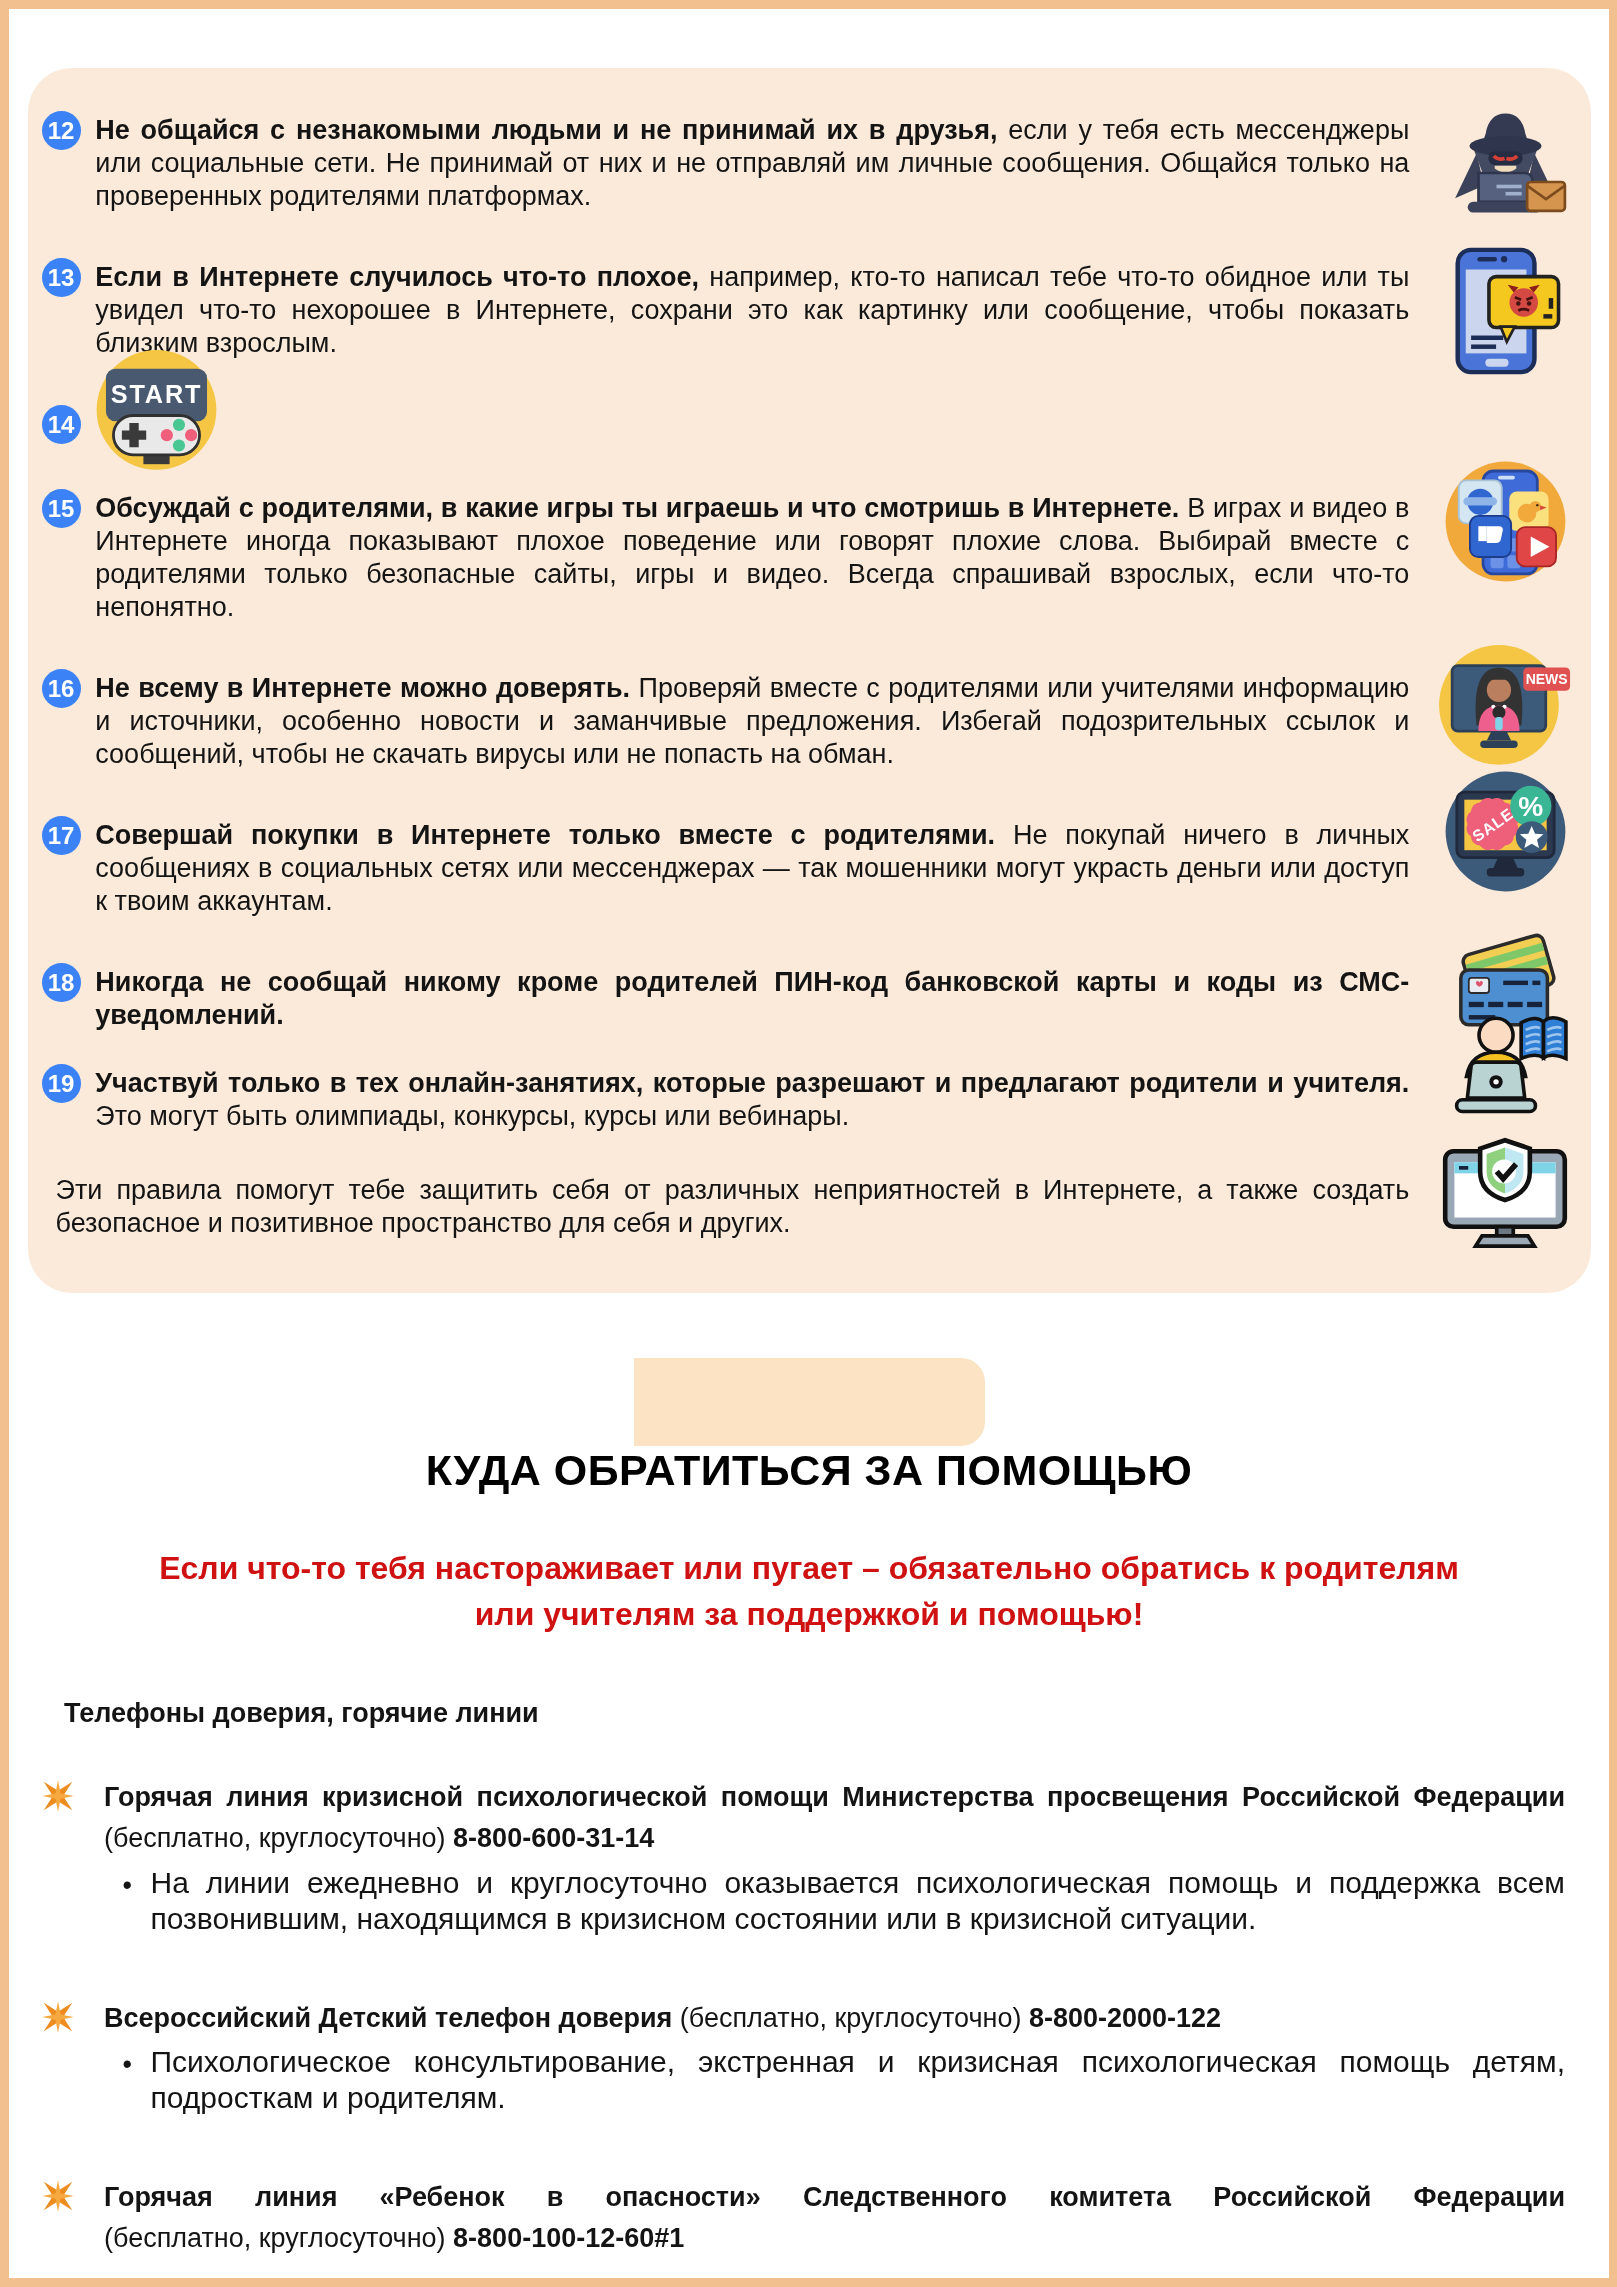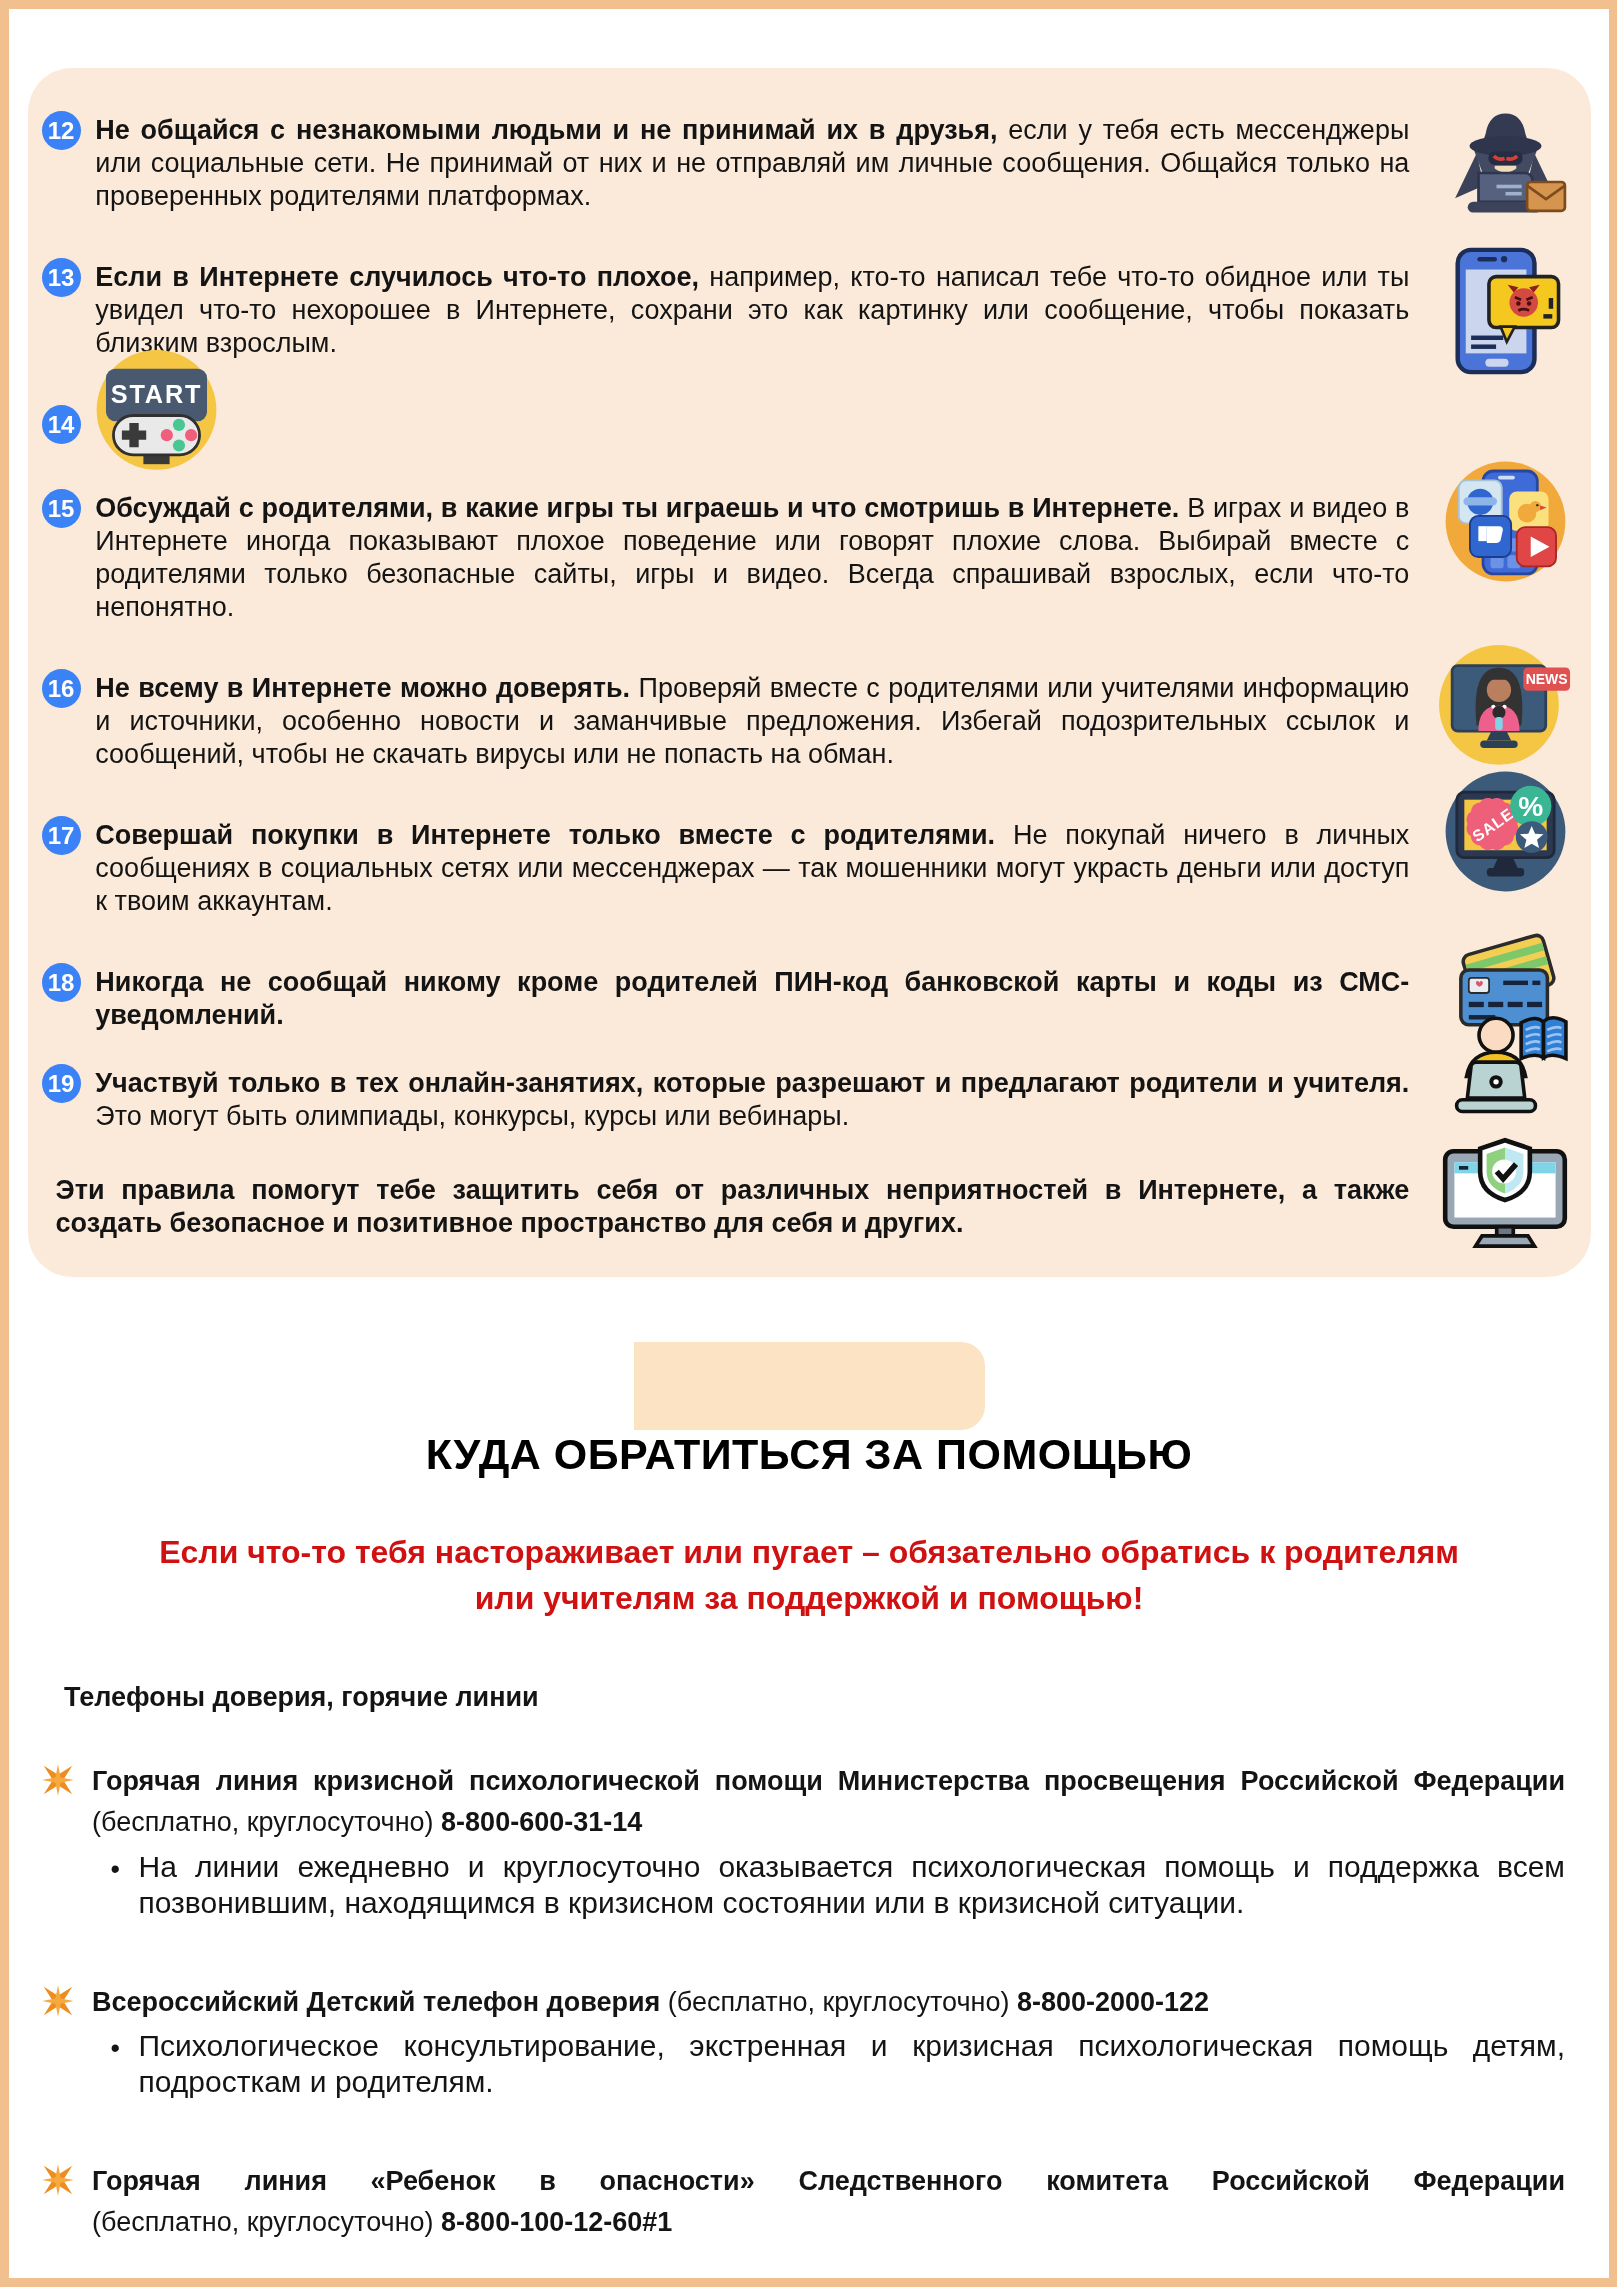--- a/index.html
+++ b/index.html
@@ -38,21 +38,21 @@
   .icon-slot {
     flex: 0 0 152px; align-self: center;
     height: 0; overflow: visible;
     display: flex; align-items: center; justify-content: center;
   }
   .icon-slot svg { flex: 0 0 auto; }
   .up20 { transform: translateY(-16.6px); }
   .up40 { transform: translateY(-37px); }
   .rule-18 { margin-bottom: 35px; }
   .rule-19 { margin-bottom: 41px; }
-  .closing-row { margin-bottom: 0; font-weight: bold; }
+  .closing-row { margin-bottom: 16px; }
   .closing-row .rule-text { margin-left: 14px; }
 
   
   .help-title-row { display: flex; align-items: center; margin-top: 65px; flex-direction: column; }
   .band { height: 88px; background: #fbe3c4; }
   .band-left { width: 351px; border-radius: 0 24px 24px 0; }
   .band-right { flex: 1; border-radius: 24px 0 0 24px; }
   .help-title {
     margin: 0 39px; font-size: 43px; font-weight: bold;
     white-space: nowrap; letter-spacing: 0.5px; color: #000;
@@ -60,21 +60,21 @@
   .alert {
     margin: 50px auto 15px; max-width: 1347px;
     text-align: center; color: #cf1111;
     font-weight: bold; font-size: 32px; line-height: 46px;
   }
   .subheading { margin: 61px 0 0 55px; font-size: 27px; font-weight: bold; }
 
   .hotlines { margin-top: 48px; padding: 0 44px 0 28px; }
   .hotline { display: flex; align-items: flex-start; margin-bottom: 61px; }
   .star { flex: 0 0 42px; margin-top: -1.8px; }
-  .hotline-body { flex: 1; margin-left: 13px; font-size: 27px; line-height: 41px; text-align: justify; }
+  .hotline-body { flex: 1; margin-left: 25px; font-size: 27px; line-height: 41px; text-align: justify; }
   .hl-name { font-weight: bold; }
   .hl-name.stretch { display: block; text-align: justify; text-align-last: justify; }
   .hl-note { font-weight: normal; }
   .hl-phone { font-weight: bold; }
   .hl-details { display: flex; margin: 5.5px 0 0 18.5px; }
   .bullet { flex: 0 0 28px; font-size: 27px; line-height: 40px; }
   .details-text { flex: 1; text-align: justify; font-size: 30px; line-height: 36px; }
 </style>
 </head>
 <body>

